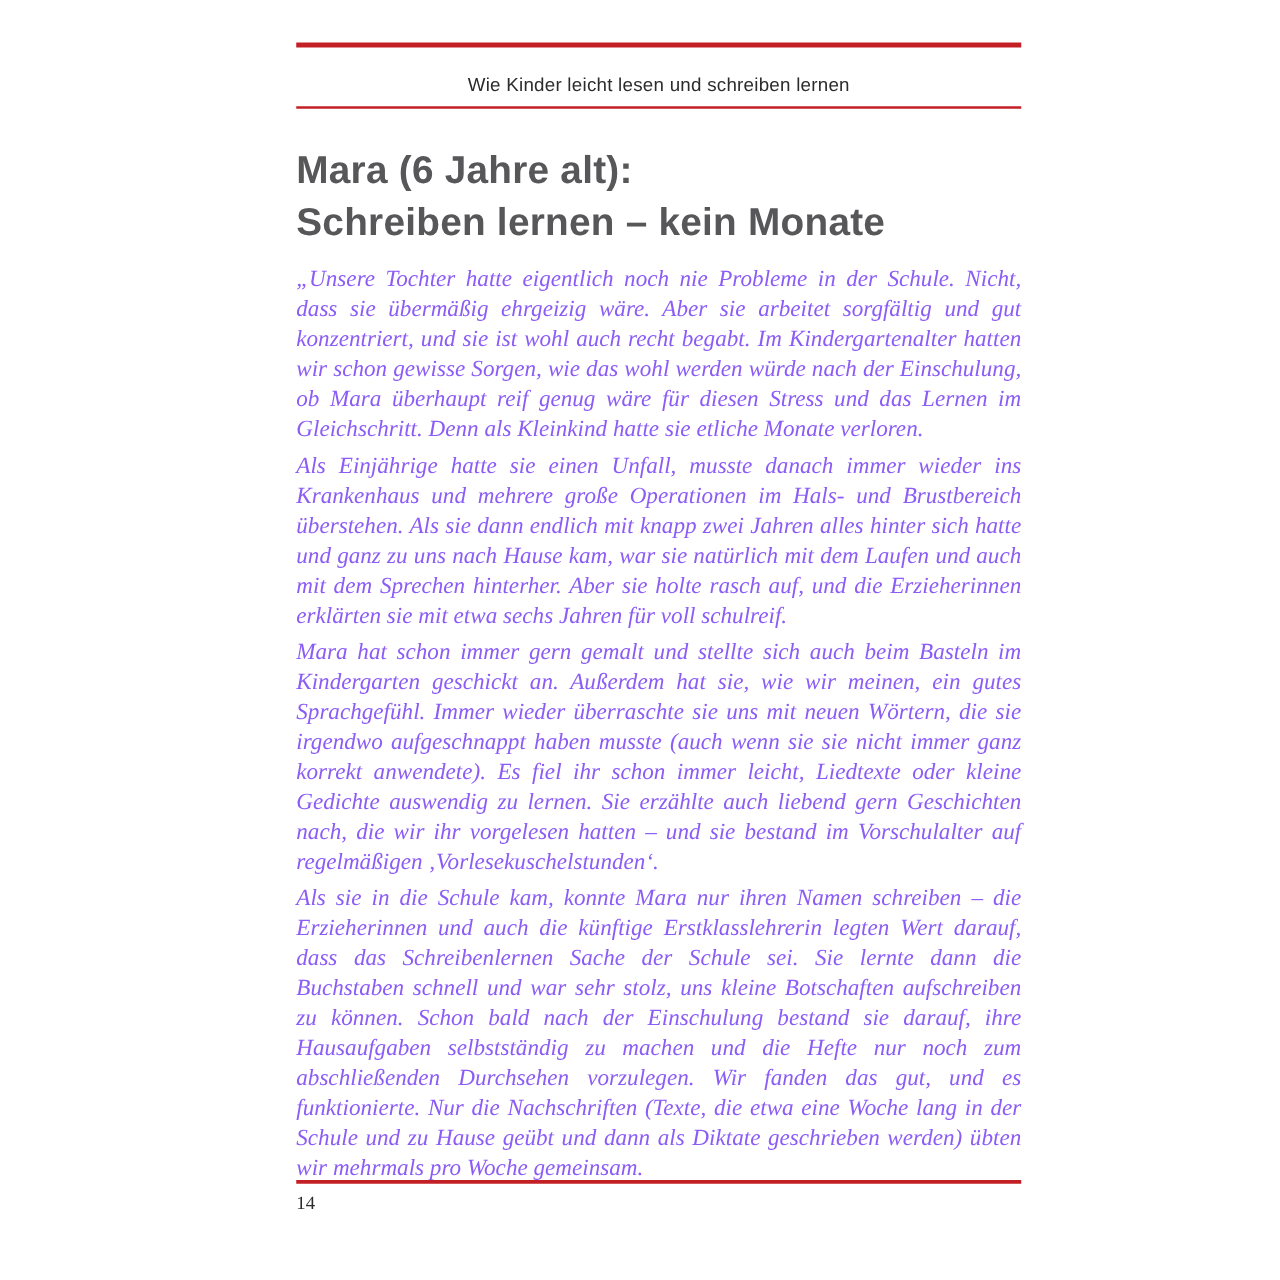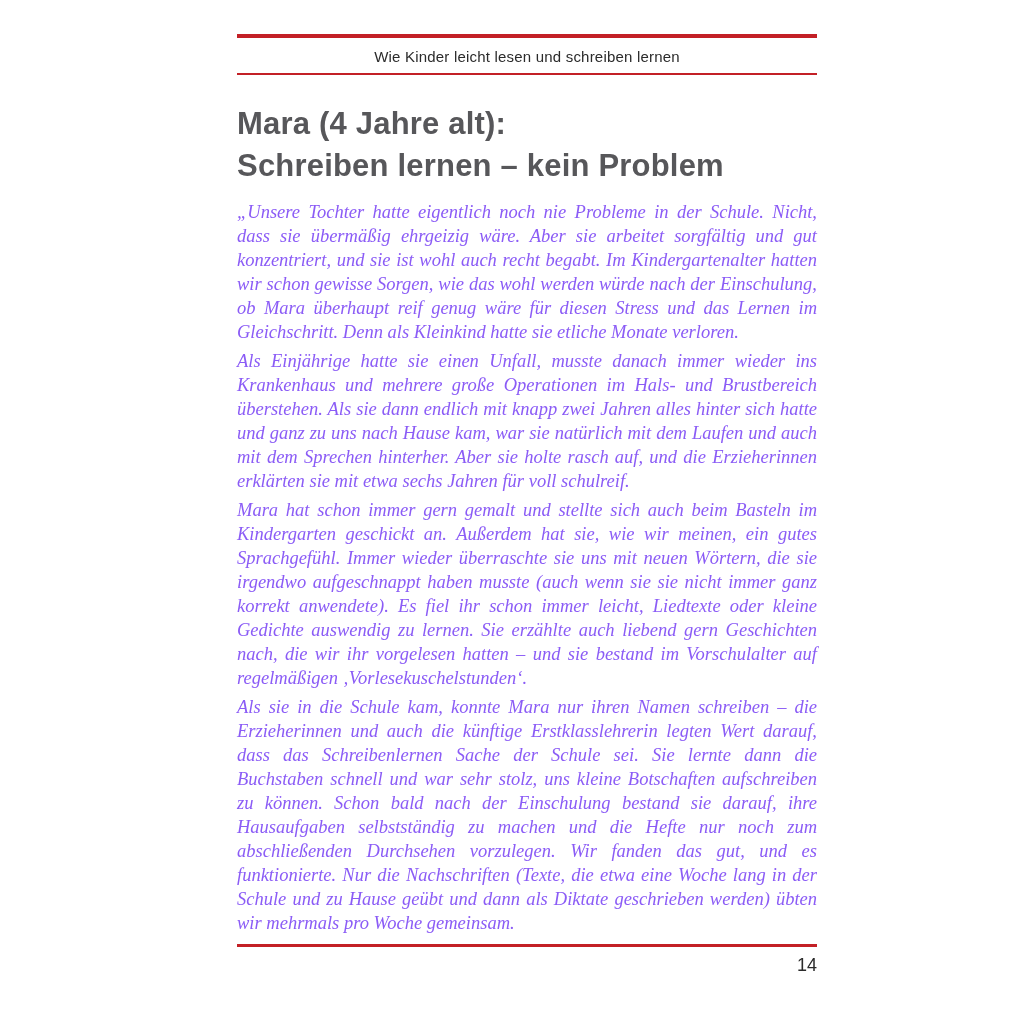--- a/index.html
+++ b/index.html
@@ -22,21 +22,21 @@
     position: absolute;
     left: 237px;
     top: 0;
     width: 580px;
     height: 1024px;
   }
   .rule { background: var(--accent); width: 100%; }
   .rule-top { margin-top: 34px; height: 4px; }
   .rule-thin { margin-top: 8px; height: 2px; }
   .running-header {
-    margin-top: 10px;
+    margin-top: 22px;
     text-align: center;
     font-family: "Liberation Sans", sans-serif;
     font-size: 15px;
     letter-spacing: 0.2px;
     color: #2b2b2b;
   }
   .chapter-title {
     margin-top: 28px;
     font-family: "Liberation Sans", sans-serif;
     font-weight: bold;
@@ -58,41 +58,41 @@
   .body-text p:first-child { margin-top: 0; }
   .footer {
     position: absolute;
     left: 0;
     top: 944px;
     width: 100%;
   }
   .rule-bottom { height: 3px; }
   .page-number {
     margin-top: 8px;
-    text-align: right;
-    font-family: Liberation Sans, sans-serif;
-    font-size: 18px;
+    text-align: left;
+    font-family: Liberation Serif, serif;
+    font-size: 15px;
     color: #2b2b2b;
   }
 </style>
 </head>
 <body style="--accent: #c32026;">
 
 <div class="page">
   <div class="content">
 
     <div class="rule rule-top"></div>
 
     <div class="running-header">Wie Kinder leicht lesen und schreiben lernen</div>
 
     <div class="rule rule-thin"></div>
 
     <h1 class="chapter-title">
-      <span class="title-line">Mara (4 Jahre alt):</span>
-      <span class="title-line">Schreiben lernen – kein Problem</span>
+      <span class="title-line">Mara (6 Jahre alt):</span>
+      <span class="title-line">Schreiben lernen – kein Monate</span>
     </h1>
 
     <div class="body-text">
       <p>„Unsere Tochter hatte eigentlich noch nie Probleme in der Schule. Nicht, dass sie übermäßig ehrgeizig wäre. Aber sie arbeitet sorgfältig und gut konzentriert, und sie ist wohl auch recht begabt. Im Kindergartenalter hatten wir schon gewisse Sorgen, wie das wohl werden würde nach der Einschulung, ob Mara überhaupt reif genug wäre für diesen Stress und das Lernen im Gleichschritt. Denn als Kleinkind hatte sie etliche Monate verloren.</p>
       <p>Als Einjährige hatte sie einen Unfall, musste danach immer wieder ins Krankenhaus und mehrere große Operationen im Hals- und Brustbereich überstehen. Als sie dann endlich mit knapp zwei Jahren alles hinter sich hatte und ganz zu uns nach Hause kam, war sie natürlich mit dem Laufen und auch mit dem Sprechen hinterher. Aber sie holte rasch auf, und die Erzieherinnen erklärten sie mit etwa sechs Jahren für voll schulreif.</p>
       <p>Mara hat schon immer gern gemalt und stellte sich auch beim Basteln im Kindergarten geschickt an. Außerdem hat sie, wie wir meinen, ein gutes Sprachgefühl. Immer wieder überraschte sie uns mit neuen Wörtern, die sie irgendwo aufgeschnappt haben musste (auch wenn sie sie nicht immer ganz korrekt anwendete). Es fiel ihr schon immer leicht, Liedtexte oder kleine Gedichte auswendig zu lernen. Sie erzählte auch liebend gern Geschichten nach, die wir ihr vorgelesen hatten – und sie bestand im Vorschulalter auf regelmäßigen ‚Vorlesekuschelstunden‘.</p>
       <p>Als sie in die Schule kam, konnte Mara nur ihren Namen schreiben – die Erzieherinnen und auch die künftige Erstklasslehrerin legten Wert darauf, dass das Schreibenlernen Sache der Schule sei. Sie lernte dann die Buchstaben schnell und war sehr stolz, uns kleine Botschaften aufschreiben zu können. Schon bald nach der Einschulung bestand sie darauf, ihre Hausaufgaben selbstständig zu machen und die Hefte nur noch zum abschließenden Durchsehen vorzulegen. Wir fanden das gut, und es funktionierte. Nur die Nachschriften (Texte, die etwa eine Woche lang in der Schule und zu Hause geübt und dann als Diktate geschrieben werden) übten wir mehrmals pro Woche gemeinsam.</p>
     </div>
 
     <div class="footer">

